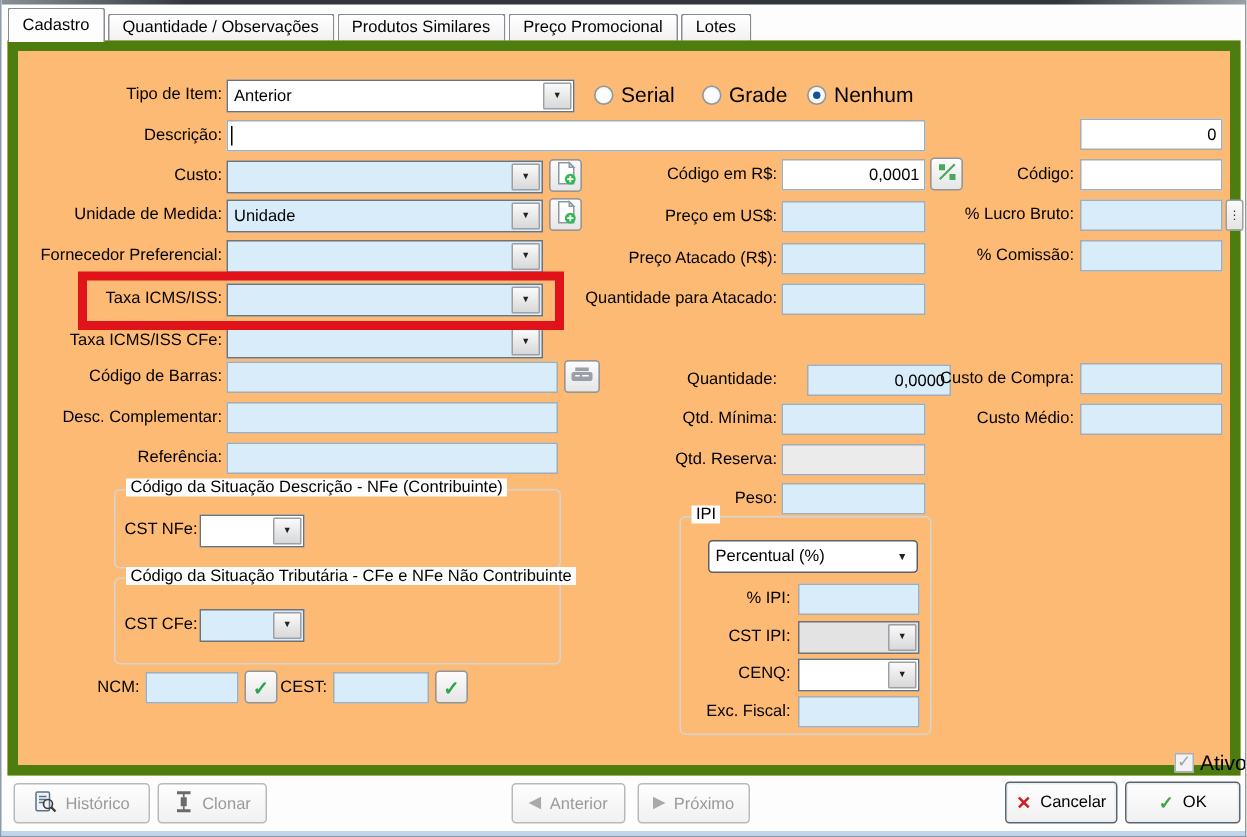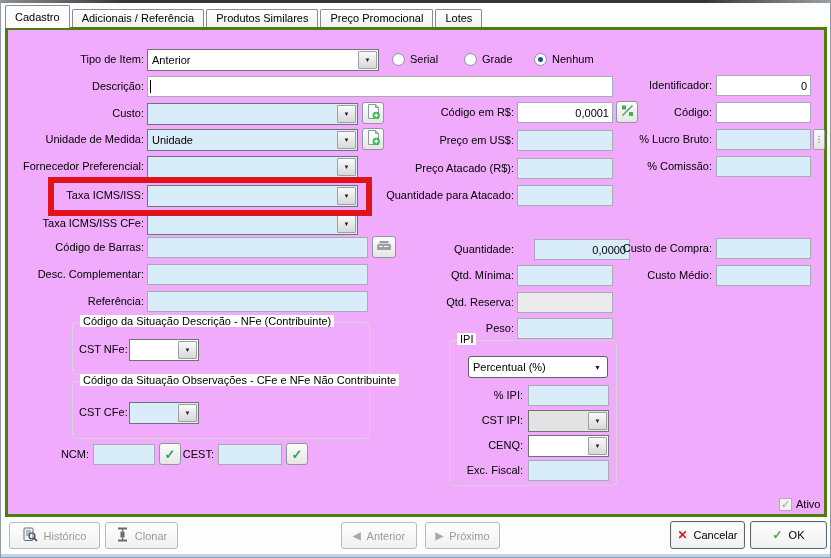--- a/index.html
+++ b/index.html
@@ -16,21 +16,21 @@
   .tabstrip { position:absolute; left:4px; top:5px; height:23px; display:flex; align-items:flex-end; }
   .tab {
     box-sizing:border-box; height:19px; line-height:17px; padding:0 9px; margin-right:2px;
     font-size:11px; color:#000; background:linear-gradient(#ffffff,#f1f1f1);
     border:1px solid #898c95; border-bottom:none; border-radius:2px 2px 0 0; cursor:default;
   }
   .tab.active { height:23px; line-height:22px; background:#fdfdfd; position:relative; z-index:3; }
 
   .tabpanel {
     position:absolute; left:4px; top:27px; width:822px; height:490px;
-    border:3px solid #4d7c0f; background:#f0abfc; box-sizing:border-box; z-index:2;
+    border:7px solid #4d7c0f; background:#fdba74; box-sizing:border-box; z-index:2;
   }
 
   .lbl { position:absolute; font-size:11px; color:#000; text-align:right; height:21px; line-height:21px; white-space:nowrap; }
 
   .txt {
     position:absolute; box-sizing:border-box; height:21px;
     border:1px solid #a5acb2; background:#fff; font-family:"Liberation Sans",sans-serif;
     font-size:11px; padding:0 3px; outline:none;
   }
   .txt.blue { background:#d9ecf9; }
@@ -65,21 +65,21 @@
     font-size:8px; line-height:19px; text-align:center; color:#333; padding:0;
   }
 
   .groupbox { position:absolute; box-sizing:border-box; border:1px solid #d4d4d4; border-radius:4px; }
   .groupbox .legend { position:absolute; top:-8px; left:7px; background:#fdfdfd; padding:0 3px; font-size:11px; white-space:nowrap; }
 
   .radio { position:absolute; box-sizing:border-box; width:13px; height:13px; border-radius:50%;
     border:1px solid #8d979e; background:radial-gradient(#ffffff 40%,#e2e6e9); }
   .radio.sel::after { content:""; position:absolute; left:3px; top:3px; width:5px; height:5px;
     border-radius:50%; background:#17539d; }
-  .rlbl { position:absolute; font-size:11px; line-height:13px; white-space:nowrap; }
+  .rlbl { position:absolute; font-size:14px; line-height:13px; white-space:nowrap; }
 
   .checkbox { position:absolute; box-sizing:border-box; width:13px; height:13px;
     border:1px solid #a8b0b6; background:#f2f2f2; color:#98a1a8; font-size:11px; line-height:11px; text-align:center; }
 
   .annotation-box { position:absolute; box-sizing:border-box; border:6px solid #e0131b; z-index:10; pointer-events:none; }
 
   .fbtn {
     position:absolute; box-sizing:border-box; height:27px;
     border:1px solid #b9b9b9; border-radius:3px; background:linear-gradient(#fefefe,#f1f1f1);
     font-family:"Liberation Sans",sans-serif; font-size:11px; color:#9a9a9a;
@@ -94,21 +94,21 @@
   .caret { position:absolute; width:1px; height:13px; background:#000; }
 </style>
 </head>
 <body>
 
 <div class="window">
   <div class="top-edge"></div>
 
   <div class="tabstrip">
     <div class="tab active">Cadastro</div>
-    <div class="tab">Adicionais / Referência</div>
+    <div class="tab">Quantidade / Observações</div>
     <div class="tab">Produtos Similares</div>
     <div class="tab">Preço Promocional</div>
     <div class="tab">Lotes</div>
   </div>
 
   <div class="tabpanel">
 
     <div class="lbl" style="left:0;top:19px;width:136px">Tipo de Item:</div>
     <div class="combo" style="left:139px;top:19px;width:232px">
       <span class="combo-val">Anterior</span>
@@ -197,21 +197,21 @@
     <div class="groupbox" style="left:64px;top:292px;width:298px;height:53px">
       <span class="legend">Código da Situação Descrição - NFe (Contribuinte)</span>
       <div class="lbl" style="left:6px;top:16px;width:46px;text-align:right">CST NFe:</div>
       <div class="combo" style="left:56px;top:16px;width:70px">
         <span class="combo-val"></span>
         <span class="combo-btn">▼</span>
       </div>
     </div>
 
     <div class="groupbox" style="left:64px;top:351px;width:298px;height:58px">
-      <span class="legend">Código da Situação Observações - CFe e NFe Não Contribuinte</span>
+      <span class="legend">Código da Situação Tributária - CFe e NFe Não Contribuinte</span>
       <div class="lbl" style="left:6px;top:20px;width:46px;text-align:left">CST CFe:</div>
       <div class="combo blue" style="left:56px;top:20px;width:70px">
         <span class="combo-val"></span>
         <span class="combo-btn">▼</span>
       </div>
     </div>
 
     <div class="lbl" style="left:20px;top:414px;width:61px">NCM:</div>
     <input class="txt blue" style="left: 85px; top: 414px; width: 62px;" value="">
     <button class="sqbtn checkgreen" style="left:151px;top:413px">
@@ -271,21 +271,20 @@
       </div>
       <div class="lbl" style="left:0;top:94px;width:73px">CENQ:</div>
       <div class="combo" style="left:78px;top:94px;width:81px">
         <span class="combo-val"></span>
         <span class="combo-btn">▼</span>
       </div>
       <div class="lbl" style="left:0;top:119px;width:73px">Exc. Fiscal:</div>
       <input class="txt blue" style="left: 78px; top: 119px; width: 81px;" value="">
     </div>
 
-    <div class="lbl" style="left:560px;top:45px;width:144px">Identificador:</div>
     <input class="txt num" style="left: 708px; top: 45px; width: 95px;" value="0">
 
     <div class="lbl" style="left:560px;top:72px;width:144px">Código:</div>
     <input class="txt" style="left: 708px; top: 72px; width: 95px;" value="">
 
     <div class="lbl" style="left:560px;top:99px;width:144px">% Lucro Bruto:</div>
     <input class="txt blue" style="left: 708px; top: 99px; width: 95px;" value="">
     <button class="dotsbtn" style="left:805px;top:99px"><span>⋮</span></button>
 
     <div class="lbl" style="left:560px;top:126px;width:144px">% Comissão:</div>

